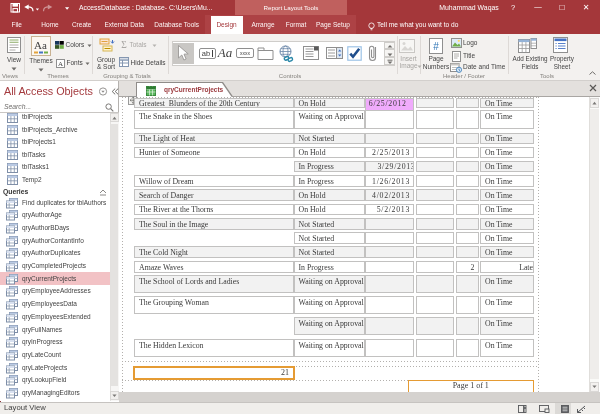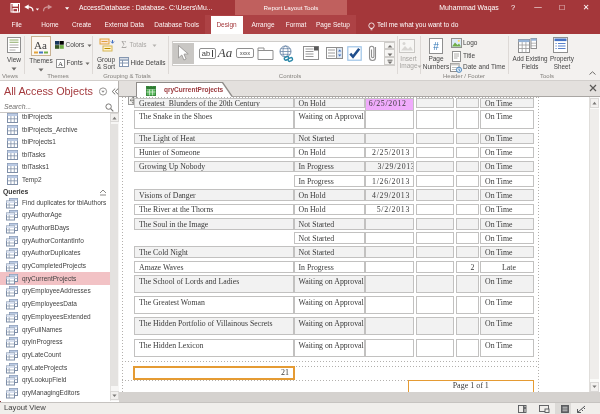--- a/index.html
+++ b/index.html
@@ -494,34 +494,34 @@
 <div class="ser" style="left:364.5px;top:132.7px;width:49.5px;height:11.0px;background:#f2f2f2;border:1px solid #c2c1c0;font-size:7.8px;line-height:10.0px;text-align:right;padding-right:3px;white-space:nowrap;overflow:hidden;"></div>
 <div class="ser" style="left:415.5px;top:132.7px;width:38.5px;height:11.0px;background:#f2f2f2;border:1px solid #c2c1c0;font-size:7.8px;line-height:10.0px;text-align:left;padding-left:4px;white-space:nowrap;overflow:hidden;"></div>
 <div class="ser" style="left:455.5px;top:132.7px;width:23px;height:11.0px;background:#f2f2f2;border:1px solid #c2c1c0;font-size:7.8px;line-height:10.0px;text-align:right;padding-right:3px;white-space:nowrap;overflow:hidden;"></div>
 <div class="ser" style="left:480px;top:132.7px;width:54px;height:11.0px;background:#f2f2f2;border:1px solid #c2c1c0;font-size:7.8px;line-height:10.0px;text-align:left;padding-left:4px;white-space:nowrap;overflow:hidden;">On Time</div>
 <div class="ser" style="left:134px;top:146.8px;width:159.5px;height:11.3px;background:#fff;border:1px solid #c2c1c0;font-size:7.8px;line-height:10.3px;text-align:left;padding-left:4px;white-space:nowrap;overflow:hidden;">Hunter of Someone</div>
 <div class="ser" style="left:293.5px;top:146.8px;width:71px;height:11.3px;background:#fff;border:1px solid #c2c1c0;font-size:7.8px;line-height:10.3px;text-align:left;padding-left:4px;white-space:nowrap;overflow:hidden;">On Hold</div>
 <div class="ser" style="left:364.5px;top:146.8px;width:49.5px;height:11.3px;background:#fff;border:1px solid #c2c1c0;font-size:7.8px;line-height:10.3px;text-align:right;padding-right:3px;letter-spacing:0.7px;white-space:nowrap;overflow:hidden;">2/25/2013</div>
 <div class="ser" style="left:415.5px;top:146.8px;width:38.5px;height:11.3px;background:#fff;border:1px solid #c2c1c0;font-size:7.8px;line-height:10.3px;text-align:left;padding-left:4px;white-space:nowrap;overflow:hidden;"></div>
 <div class="ser" style="left:455.5px;top:146.8px;width:23px;height:11.3px;background:#fff;border:1px solid #c2c1c0;font-size:7.8px;line-height:10.3px;text-align:right;padding-right:3px;white-space:nowrap;overflow:hidden;"></div>
 <div class="ser" style="left:480px;top:146.8px;width:54px;height:11.3px;background:#fff;border:1px solid #c2c1c0;font-size:7.8px;line-height:10.3px;text-align:left;padding-left:4px;white-space:nowrap;overflow:hidden;">On Time</div>
-<div class="ser" style="left:134px;top:161.0px;width:159.5px;height:11.4px;background:#f2f2f2;border:1px solid #c2c1c0;font-size:7.8px;line-height:10.4px;text-align:left;padding-left:4px;white-space:nowrap;overflow:hidden;">Growing Up Nobody</div>
 <div class="ser" style="left:293.5px;top:161.0px;width:71px;height:11.4px;background:#f2f2f2;border:1px solid #c2c1c0;font-size:7.8px;line-height:10.4px;text-align:left;padding-left:4px;white-space:nowrap;overflow:hidden;">In Progress</div>
 <div class="ser" style="left:364.5px;top:161.0px;width:49.5px;height:11.4px;background:#f2f2f2;border:1px solid #c2c1c0;font-size:7.8px;line-height:10.4px;text-align:right;padding-right:3px;letter-spacing:0.7px;white-space:nowrap;overflow:hidden;padding-left:12px;">3/29/2013</div>
 <div class="ser" style="left:415.5px;top:161.0px;width:38.5px;height:11.4px;background:#f2f2f2;border:1px solid #c2c1c0;font-size:7.8px;line-height:10.4px;text-align:left;padding-left:4px;white-space:nowrap;overflow:hidden;"></div>
 <div class="ser" style="left:455.5px;top:161.0px;width:23px;height:11.4px;background:#f2f2f2;border:1px solid #c2c1c0;font-size:7.8px;line-height:10.4px;text-align:right;padding-right:3px;white-space:nowrap;overflow:hidden;"></div>
 <div class="ser" style="left:480px;top:161.0px;width:54px;height:11.4px;background:#f2f2f2;border:1px solid #c2c1c0;font-size:7.8px;line-height:10.4px;text-align:left;padding-left:4px;white-space:nowrap;overflow:hidden;">On Time</div>
+<div class="ser" style="left:134px;top:175.2px;width:159.5px;height:12.0px;background:#fff;border:1px solid #c2c1c0;font-size:7.8px;line-height:11.0px;text-align:left;padding-left:4px;white-space:nowrap;overflow:hidden;">Willow of Dream</div>
 <div class="ser" style="left:293.5px;top:175.2px;width:71px;height:12.0px;background:#fff;border:1px solid #c2c1c0;font-size:7.8px;line-height:11.0px;text-align:left;padding-left:4px;white-space:nowrap;overflow:hidden;">In Progress</div>
 <div class="ser" style="left:364.5px;top:175.2px;width:49.5px;height:12.0px;background:#fff;border:1px solid #c2c1c0;font-size:7.8px;line-height:11.0px;text-align:right;padding-right:3px;letter-spacing:0.7px;white-space:nowrap;overflow:hidden;">1/26/2013</div>
 <div class="ser" style="left:415.5px;top:175.2px;width:38.5px;height:12.0px;background:#fff;border:1px solid #c2c1c0;font-size:7.8px;line-height:11.0px;text-align:left;padding-left:4px;white-space:nowrap;overflow:hidden;"></div>
 <div class="ser" style="left:455.5px;top:175.2px;width:23px;height:12.0px;background:#fff;border:1px solid #c2c1c0;font-size:7.8px;line-height:11.0px;text-align:right;padding-right:3px;white-space:nowrap;overflow:hidden;"></div>
 <div class="ser" style="left:480px;top:175.2px;width:54px;height:12.0px;background:#fff;border:1px solid #c2c1c0;font-size:7.8px;line-height:11.0px;text-align:left;padding-left:4px;white-space:nowrap;overflow:hidden;">On Time</div>
-<div class="ser" style="left:134px;top:189.3px;width:159.5px;height:12.1px;background:#f2f2f2;border:1px solid #c2c1c0;font-size:7.8px;line-height:11.1px;text-align:left;padding-left:4px;white-space:nowrap;overflow:hidden;">Visions of Danger</div>
+<div class="ser" style="left:134px;top:189.3px;width:159.5px;height:12.1px;background:#f2f2f2;border:1px solid #c2c1c0;font-size:7.8px;line-height:11.1px;text-align:left;padding-left:4px;white-space:nowrap;overflow:hidden;">Search of Danger</div>
 <div class="ser" style="left:293.5px;top:189.3px;width:71px;height:12.1px;background:#f2f2f2;border:1px solid #c2c1c0;font-size:7.8px;line-height:11.1px;text-align:left;padding-left:4px;white-space:nowrap;overflow:hidden;">On Hold</div>
-<div class="ser" style="left:364.5px;top:189.3px;width:49.5px;height:12.1px;background:#f2f2f2;border:1px solid #c2c1c0;font-size:7.8px;line-height:11.1px;text-align:right;padding-right:3px;letter-spacing:0.7px;white-space:nowrap;overflow:hidden;">4/29/2013</div>
+<div class="ser" style="left:364.5px;top:189.3px;width:49.5px;height:12.1px;background:#f2f2f2;border:1px solid #c2c1c0;font-size:7.8px;line-height:11.1px;text-align:right;padding-right:3px;letter-spacing:0.7px;white-space:nowrap;overflow:hidden;">4/02/2013</div>
 <div class="ser" style="left:415.5px;top:189.3px;width:38.5px;height:12.1px;background:#f2f2f2;border:1px solid #c2c1c0;font-size:7.8px;line-height:11.1px;text-align:left;padding-left:4px;white-space:nowrap;overflow:hidden;"></div>
 <div class="ser" style="left:455.5px;top:189.3px;width:23px;height:12.1px;background:#f2f2f2;border:1px solid #c2c1c0;font-size:7.8px;line-height:11.1px;text-align:right;padding-right:3px;white-space:nowrap;overflow:hidden;"></div>
 <div class="ser" style="left:480px;top:189.3px;width:54px;height:12.1px;background:#f2f2f2;border:1px solid #c2c1c0;font-size:7.8px;line-height:11.1px;text-align:left;padding-left:4px;white-space:nowrap;overflow:hidden;">On Time</div>
 <div class="ser" style="left:134px;top:203.5px;width:159.5px;height:11.5px;background:#fff;border:1px solid #c2c1c0;font-size:7.8px;line-height:10.5px;text-align:left;padding-left:4px;white-space:nowrap;overflow:hidden;">The River at the Thorns</div>
 <div class="ser" style="left:293.5px;top:203.5px;width:71px;height:11.5px;background:#fff;border:1px solid #c2c1c0;font-size:7.8px;line-height:10.5px;text-align:left;padding-left:4px;white-space:nowrap;overflow:hidden;">On Hold</div>
 <div class="ser" style="left:364.5px;top:203.5px;width:49.5px;height:11.5px;background:#fff;border:1px solid #c2c1c0;font-size:7.8px;line-height:10.5px;text-align:right;padding-right:3px;letter-spacing:0.7px;white-space:nowrap;overflow:hidden;">5/2/2013</div>
 <div class="ser" style="left:415.5px;top:203.5px;width:38.5px;height:11.5px;background:#fff;border:1px solid #c2c1c0;font-size:7.8px;line-height:10.5px;text-align:left;padding-left:4px;white-space:nowrap;overflow:hidden;"></div>
 <div class="ser" style="left:455.5px;top:203.5px;width:23px;height:11.5px;background:#fff;border:1px solid #c2c1c0;font-size:7.8px;line-height:10.5px;text-align:right;padding-right:3px;white-space:nowrap;overflow:hidden;"></div>
 <div class="ser" style="left:480px;top:203.5px;width:54px;height:11.5px;background:#fff;border:1px solid #c2c1c0;font-size:7.8px;line-height:10.5px;text-align:left;padding-left:4px;white-space:nowrap;overflow:hidden;">On Time</div>
 <div class="ser" style="left:134px;top:217.6px;width:159.5px;height:12.3px;background:#f2f2f2;border:1px solid #c2c1c0;font-size:7.8px;line-height:11.3px;text-align:left;padding-left:4px;white-space:nowrap;overflow:hidden;">The Soul in the Image</div>
@@ -539,34 +539,33 @@
 <div class="ser" style="left:293.5px;top:245.9px;width:71px;height:12.4px;background:#f2f2f2;border:1px solid #c2c1c0;font-size:7.8px;line-height:11.4px;text-align:left;padding-left:4px;white-space:nowrap;overflow:hidden;">Not Started</div>
 <div class="ser" style="left:364.5px;top:245.9px;width:49.5px;height:12.4px;background:#f2f2f2;border:1px solid #c2c1c0;font-size:7.8px;line-height:11.4px;text-align:right;padding-right:3px;white-space:nowrap;overflow:hidden;"></div>
 <div class="ser" style="left:415.5px;top:245.9px;width:38.5px;height:12.4px;background:#f2f2f2;border:1px solid #c2c1c0;font-size:7.8px;line-height:11.4px;text-align:left;padding-left:4px;white-space:nowrap;overflow:hidden;"></div>
 <div class="ser" style="left:455.5px;top:245.9px;width:23px;height:12.4px;background:#f2f2f2;border:1px solid #c2c1c0;font-size:7.8px;line-height:11.4px;text-align:right;padding-right:3px;white-space:nowrap;overflow:hidden;"></div>
 <div class="ser" style="left:480px;top:245.9px;width:54px;height:12.4px;background:#f2f2f2;border:1px solid #c2c1c0;font-size:7.8px;line-height:11.4px;text-align:left;padding-left:4px;white-space:nowrap;overflow:hidden;">On Time</div>
 <div class="ser" style="left:134px;top:260.5px;width:159.5px;height:12.0px;background:#fff;border:1px solid #c2c1c0;font-size:7.8px;line-height:11.0px;text-align:left;padding-left:4px;white-space:nowrap;overflow:hidden;">Amaze Waves</div>
 <div class="ser" style="left:293.5px;top:260.5px;width:71px;height:12.0px;background:#fff;border:1px solid #c2c1c0;font-size:7.8px;line-height:11.0px;text-align:left;padding-left:4px;white-space:nowrap;overflow:hidden;">In Progress</div>
 <div class="ser" style="left:364.5px;top:260.5px;width:49.5px;height:12.0px;background:#fff;border:1px solid #c2c1c0;font-size:7.8px;line-height:11.0px;text-align:right;padding-right:3px;white-space:nowrap;overflow:hidden;"></div>
 <div class="ser" style="left:415.5px;top:260.5px;width:38.5px;height:12.0px;background:#fff;border:1px solid #c2c1c0;font-size:7.8px;line-height:11.0px;text-align:left;padding-left:4px;white-space:nowrap;overflow:hidden;"></div>
 <div class="ser" style="left:455.5px;top:260.5px;width:23px;height:12.0px;background:#fff;border:1px solid #c2c1c0;font-size:7.8px;line-height:11.0px;text-align:right;padding-right:3px;white-space:nowrap;overflow:hidden;">2</div>
-<div class="ser" style="left:480px;top:260.5px;width:54px;height:12.0px;background:#fff;border:1px solid #c2c1c0;font-size:7.8px;line-height:11.0px;text-align:center;padding-left:4px;white-space:nowrap;overflow:hidden;">Late</div>
+<div class="ser" style="left:480px;top:260.5px;width:54px;height:12.0px;background:#fff;border:1px solid #c2c1c0;font-size:7.8px;line-height:11.0px;text-align:right;padding-left:4px;white-space:nowrap;overflow:hidden;">Late</div>
 <div class="ser" style="left:134px;top:274.8px;width:159.5px;height:18.4px;background:#f2f2f2;border:1px solid #c2c1c0;font-size:7.8px;line-height:11px;text-align:left;padding-left:4px;white-space:nowrap;overflow:hidden;">The School of Lords and Ladies</div>
 <div class="ser" style="left:293.5px;top:274.8px;width:71px;height:18.4px;background:#f2f2f2;border:1px solid #c2c1c0;font-size:7.8px;line-height:11px;text-align:left;padding-left:4px;white-space:nowrap;overflow:hidden;">Waiting on Approval</div>
 <div class="ser" style="left:364.5px;top:274.8px;width:49.5px;height:18.4px;background:#f2f2f2;border:1px solid #c2c1c0;font-size:7.8px;line-height:11px;text-align:right;padding-right:3px;white-space:nowrap;overflow:hidden;"></div>
 <div class="ser" style="left:415.5px;top:274.8px;width:38.5px;height:18.4px;background:#f2f2f2;border:1px solid #c2c1c0;font-size:7.8px;line-height:11px;text-align:left;padding-left:4px;white-space:nowrap;overflow:hidden;"></div>
 <div class="ser" style="left:455.5px;top:274.8px;width:23px;height:18.4px;background:#f2f2f2;border:1px solid #c2c1c0;font-size:7.8px;line-height:11px;text-align:right;padding-right:3px;white-space:nowrap;overflow:hidden;"></div>
 <div class="ser" style="left:480px;top:274.8px;width:54px;height:18.4px;background:#f2f2f2;border:1px solid #c2c1c0;font-size:7.8px;line-height:11px;text-align:left;padding-left:4px;white-space:nowrap;overflow:hidden;">On Time</div>
-<div class="ser" style="left:134px;top:295.8px;width:159.5px;height:18.6px;background:#fff;border:1px solid #c2c1c0;font-size:7.8px;line-height:11px;text-align:left;padding-left:4px;white-space:nowrap;overflow:hidden;">The Greatest Woman</div>
+<div class="ser" style="left:134px;top:295.8px;width:159.5px;height:18.6px;background:#fff;border:1px solid #c2c1c0;font-size:7.8px;line-height:11px;text-align:left;padding-left:4px;white-space:nowrap;overflow:hidden;">The Grouping Woman</div>
 <div class="ser" style="left:293.5px;top:295.8px;width:71px;height:18.6px;background:#fff;border:1px solid #c2c1c0;font-size:7.8px;line-height:11px;text-align:left;padding-left:4px;white-space:nowrap;overflow:hidden;">Waiting on Approval</div>
 <div class="ser" style="left:364.5px;top:295.8px;width:49.5px;height:18.6px;background:#fff;border:1px solid #c2c1c0;font-size:7.8px;line-height:11px;text-align:right;padding-right:3px;white-space:nowrap;overflow:hidden;"></div>
 <div class="ser" style="left:415.5px;top:295.8px;width:38.5px;height:18.6px;background:#fff;border:1px solid #c2c1c0;font-size:7.8px;line-height:11px;text-align:left;padding-left:4px;white-space:nowrap;overflow:hidden;"></div>
 <div class="ser" style="left:455.5px;top:295.8px;width:23px;height:18.6px;background:#fff;border:1px solid #c2c1c0;font-size:7.8px;line-height:11px;text-align:right;padding-right:3px;white-space:nowrap;overflow:hidden;"></div>
 <div class="ser" style="left:480px;top:295.8px;width:54px;height:18.6px;background:#fff;border:1px solid #c2c1c0;font-size:7.8px;line-height:11px;text-align:left;padding-left:4px;white-space:nowrap;overflow:hidden;">On Time</div>
-<div class="ser" style="left:134px;top:317.2px;width:159.5px;height:18.1px;background:#f2f2f2;border:1px solid #c2c1c0;font-size:7.8px;line-height:11px;text-align:left;padding-left:4px;white-space:nowrap;overflow:hidden;">The Hidden Portfolio of Villainous Secrets</div>
 <div class="ser" style="left:293.5px;top:317.2px;width:71px;height:18.1px;background:#f2f2f2;border:1px solid #c2c1c0;font-size:7.8px;line-height:11px;text-align:left;padding-left:4px;white-space:nowrap;overflow:hidden;">Waiting on Approval</div>
 <div class="ser" style="left:364.5px;top:317.2px;width:49.5px;height:18.1px;background:#f2f2f2;border:1px solid #c2c1c0;font-size:7.8px;line-height:11px;text-align:right;padding-right:3px;white-space:nowrap;overflow:hidden;"></div>
 <div class="ser" style="left:415.5px;top:317.2px;width:38.5px;height:18.1px;background:#f2f2f2;border:1px solid #c2c1c0;font-size:7.8px;line-height:11px;text-align:left;padding-left:4px;white-space:nowrap;overflow:hidden;"></div>
 <div class="ser" style="left:455.5px;top:317.2px;width:23px;height:18.1px;background:#f2f2f2;border:1px solid #c2c1c0;font-size:7.8px;line-height:11px;text-align:right;padding-right:3px;white-space:nowrap;overflow:hidden;"></div>
 <div class="ser" style="left:480px;top:317.2px;width:54px;height:18.1px;background:#f2f2f2;border:1px solid #c2c1c0;font-size:7.8px;line-height:11px;text-align:left;padding-left:4px;white-space:nowrap;overflow:hidden;">On Time</div>
 <div class="ser" style="left:134px;top:338.6px;width:159.5px;height:18.9px;background:#fff;border:1px solid #c2c1c0;font-size:7.8px;line-height:11px;text-align:left;padding-left:4px;white-space:nowrap;overflow:hidden;">The Hidden Lexicon</div>
 <div class="ser" style="left:293.5px;top:338.6px;width:71px;height:18.9px;background:#fff;border:1px solid #c2c1c0;font-size:7.8px;line-height:11px;text-align:left;padding-left:4px;white-space:nowrap;overflow:hidden;">Waiting on Approval</div>
 <div class="ser" style="left:364.5px;top:338.6px;width:49.5px;height:18.9px;background:#fff;border:1px solid #c2c1c0;font-size:7.8px;line-height:11px;text-align:right;padding-right:3px;white-space:nowrap;overflow:hidden;"></div>
 <div class="ser" style="left:415.5px;top:338.6px;width:38.5px;height:18.9px;background:#fff;border:1px solid #c2c1c0;font-size:7.8px;line-height:11px;text-align:left;padding-left:4px;white-space:nowrap;overflow:hidden;"></div>
 <div class="ser" style="left:455.5px;top:338.6px;width:23px;height:18.9px;background:#fff;border:1px solid #c2c1c0;font-size:7.8px;line-height:11px;text-align:right;padding-right:3px;white-space:nowrap;overflow:hidden;"></div>

